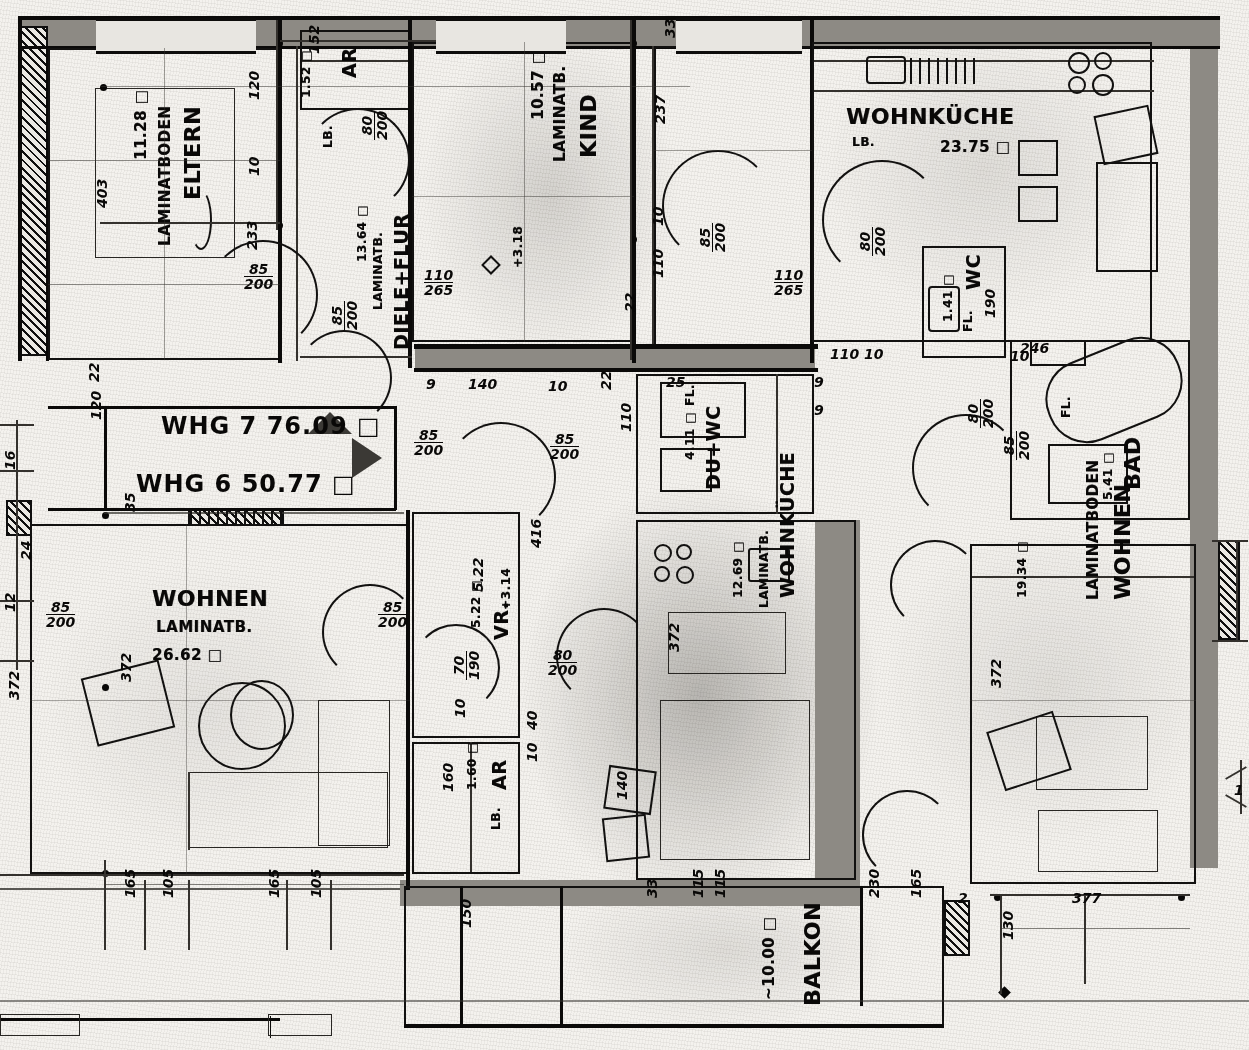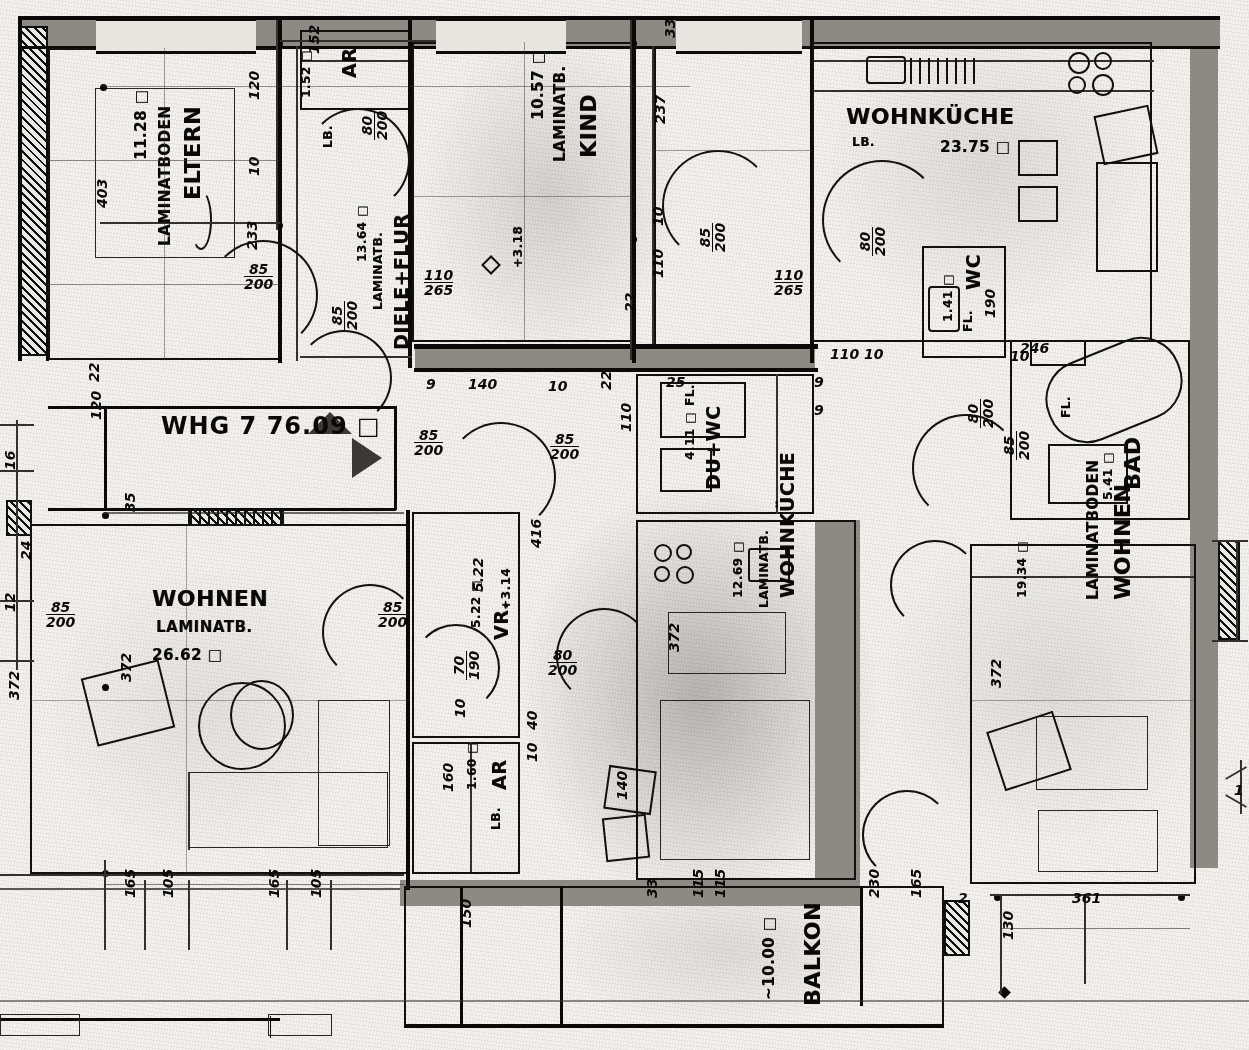--- a/index.html
+++ b/index.html
@@ -336,20 +336,25 @@
   <div class="hw sm rot90" style="left:1016px;top:598px;">19.34 □</div>
 
   <div class="hw xl rot90" style="left:802px;top:1006px;">BALKON</div>
   <div class="hw md rot90" style="left:762px;top:1000px;">~10.00 □</div>
 
   <div class="whgline" style="left:118px;top:412px;margin-left:43px;">
     <span>WHG 7</span>
     <span>76.09</span>
     <span>□</span>
   </div>
+  <div class="whgline" style="left:136px;top:470px;">
+    <span>WHG 6</span>
+    <span>50.77</span>
+    <span>□</span>
+  </div>
 
   <div class="hw sm rot90" style="left:512px;top:268px;">+3.18</div>
   <div class="hw sm rot90" style="left:500px;top:610px;">+3.14</div>
   <div class="circ" style="left:484px;top:258px;width:14px;height:14px;transform:rotate(45deg);border-radius:0;"></div>
 
   <div class="dim rot90" style="left:246px;top:100px;">120</div>
   <div class="dim rot90" style="left:246px;top:176px;">10</div>
   <div class="dim rot90" style="left:244px;top:250px;">233</div>
   <div class="dim rot90" style="left:86px;top:382px;">22</div>
   <div class="dim rot90" style="left:94px;top:208px;">403</div>
@@ -459,21 +464,21 @@
   <div class="dim rot90" style="left:266px;top:898px;">165</div>
   <div class="dim rot90" style="left:308px;top:898px;">105</div>
   <div class="dim rot90" style="left:458px;top:928px;">150</div>
 
   <div class="dim rot90" style="left:644px;top:898px;">33</div>
   <div class="dim rot90" style="left:690px;top:898px;">115</div>
   <div class="dim rot90" style="left:712px;top:898px;">115</div>
   <div class="dim rot90" style="left:866px;top:898px;">230</div>
   <div class="dim rot90" style="left:908px;top:898px;">165</div>
   <div class="dim" style="left:958px;top:890px;">2</div>
-  <div class="dim" style="left:1072px;top:890px;">361</div>
+  <div class="dim" style="left:1072px;top:890px;">377</div>
   <div class="dim rot90" style="left:1000px;top:940px;">130</div>
   <div class="dim" style="left:1234px;top:782px;">1</div>
 
   <div class="dim rot90" style="left:2px;top:470px;">16</div>
   <div class="dim rot90" style="left:18px;top:560px;">24</div>
   <div class="dim rot90" style="left:2px;top:612px;">12</div>
 
   <div class="ln h thick" style="left:96px;top:18px;width:160px;height:30px;background:#e6e4df;border-top:3px solid #0f0e0d;border-bottom:3px solid #0f0e0d;"></div>
   <div class="ln h thick" style="left:436px;top:18px;width:130px;height:30px;background:#e6e4df;border-top:3px solid #0f0e0d;border-bottom:3px solid #0f0e0d;"></div>
   <div class="ln h thick" style="left:676px;top:18px;width:126px;height:30px;background:#e6e4df;border-top:3px solid #0f0e0d;border-bottom:3px solid #0f0e0d;"></div>

